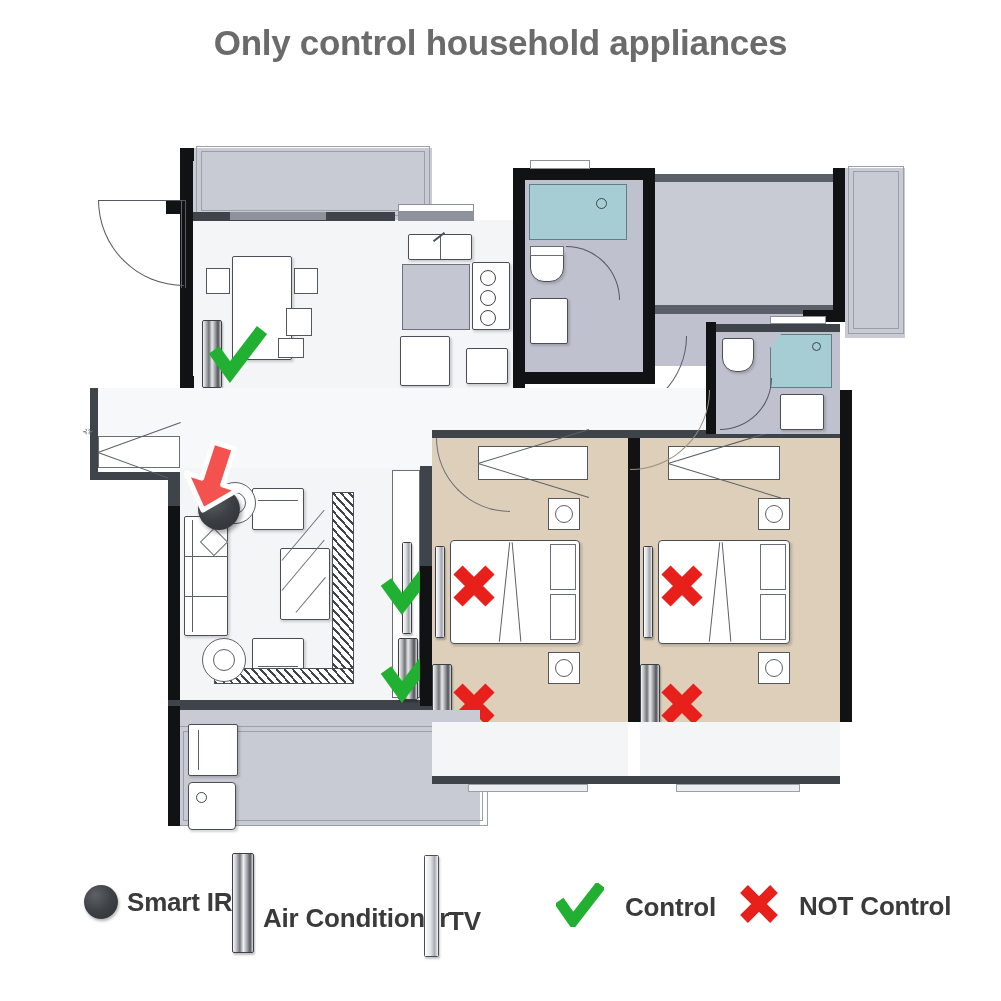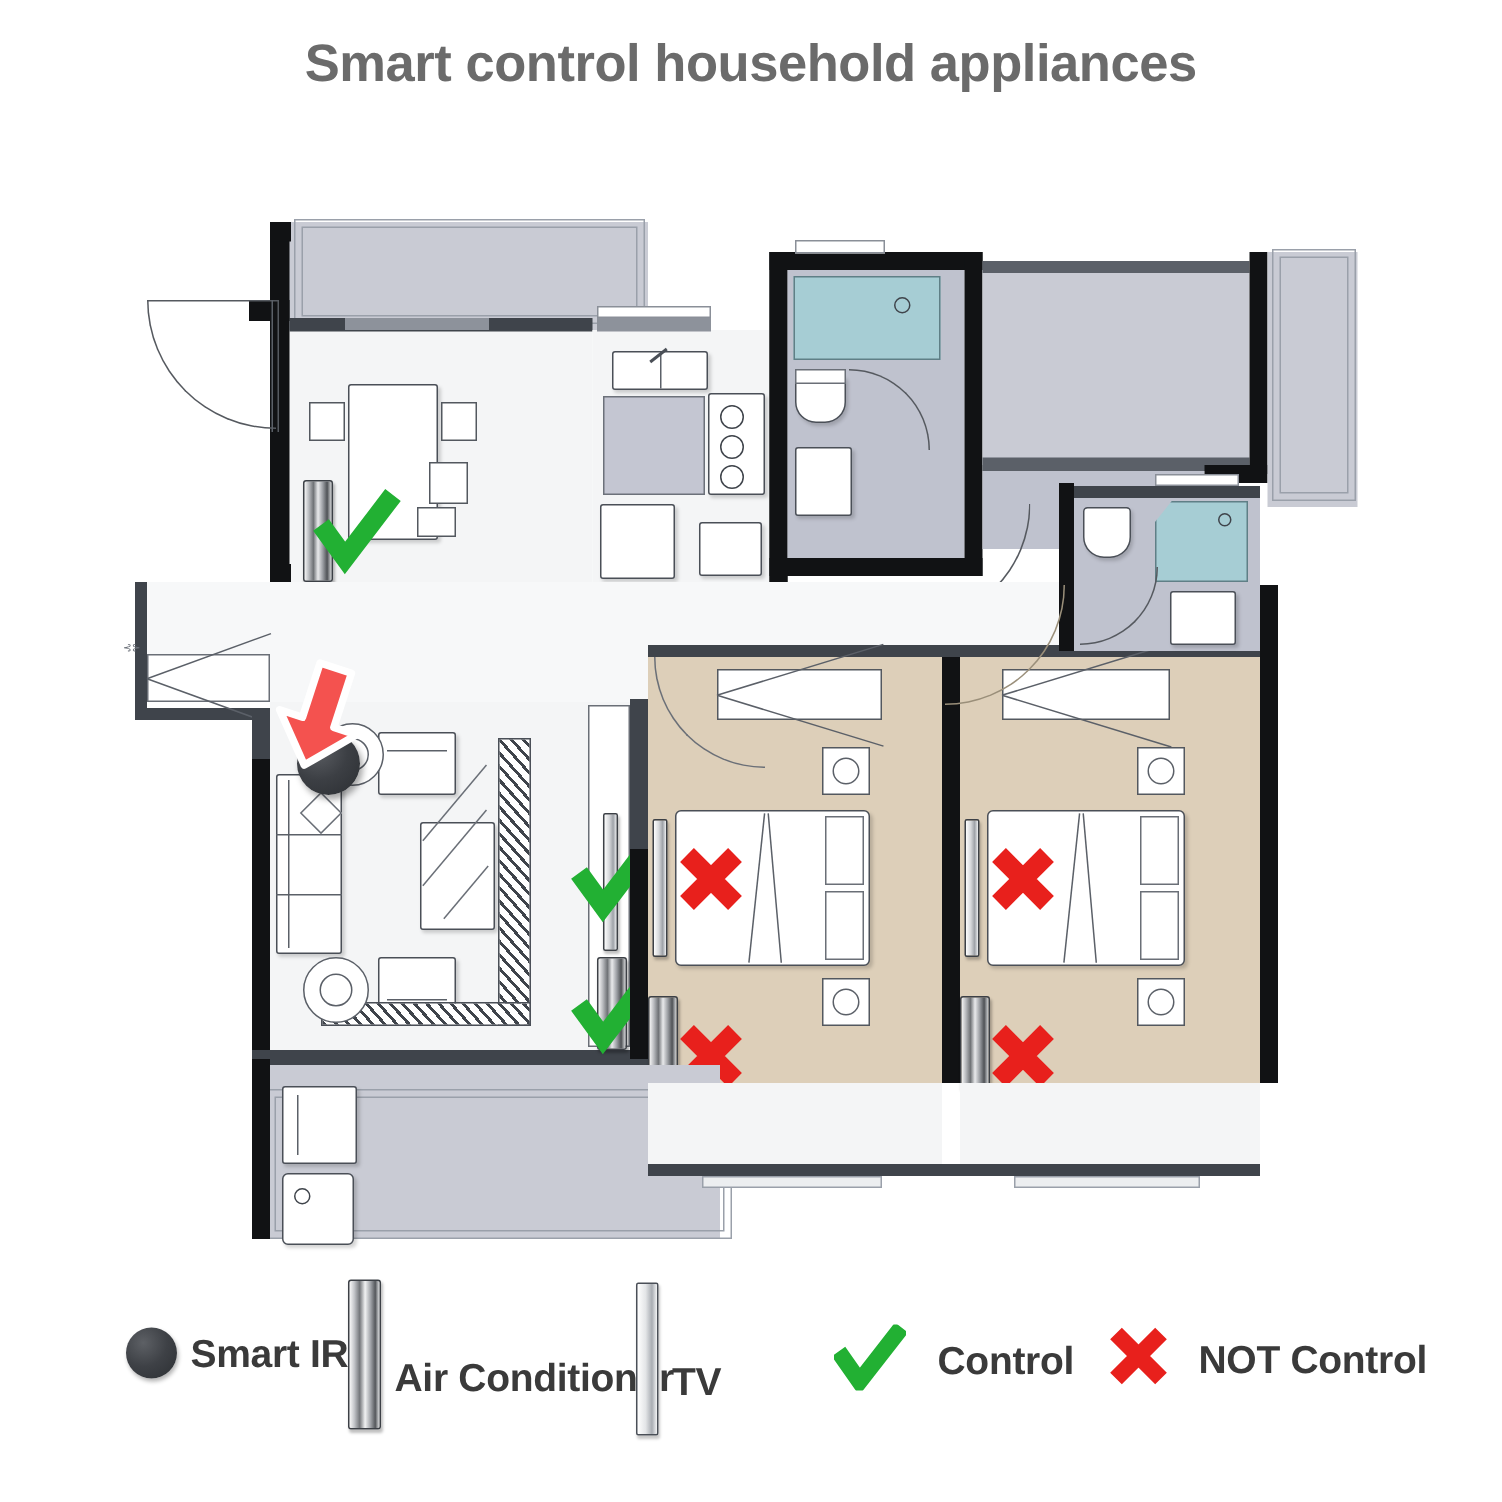--- a/index.html
+++ b/index.html
@@ -106,21 +106,21 @@
     border:1.3px solid #4a4f57;
     box-shadow:1px 2px 2px rgba(0,0,0,.22);
   }
 </style>
 </head>
 <body>
 
 <div id="root">
 
   <div class="title">
-    <span>Smart control household appliances</span>
+    <span>Only control household appliances</span>
   </div>
 
   <div id="plan">
 
     <div class="abs floor-grey" style="left:112;left:112px;top:8px;width:240px;height:72px;"></div>
     <div class="abs glaze" style="left:116px;top:6px;width:234px;height:70px;"></div>
     <div class="abs glaze" style="left:121px;top:11px;width:224px;height:60px;"></div>
 
     <div class="abs floor-white" style="left:112px;top:80px;width:203px;height:168px;"></div>
 

